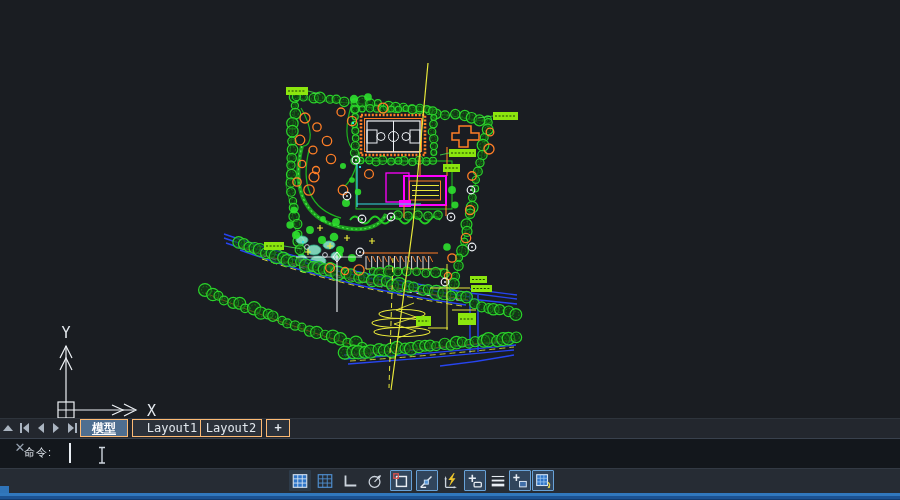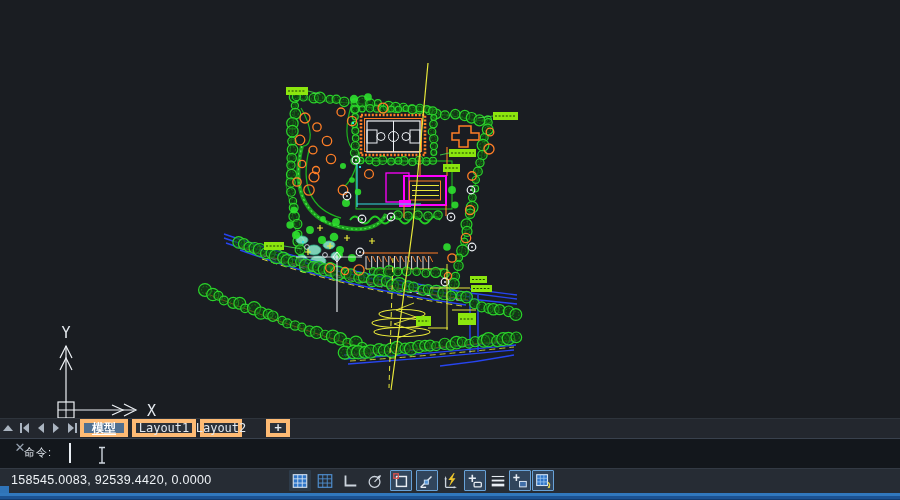--- a/index.html
+++ b/index.html
@@ -3,21 +3,21 @@
 <meta charset="utf-8">
 <style>
   html,body{margin:0;padding:0;background:#000;}
   .app{position:relative;width:900px;height:500px;overflow:hidden;
        font-family:"Liberation Sans",sans-serif;background:#1a1d22;}
   .canvas{position:absolute;left:0;top:0;width:900px;height:418px;background:#1a1d22;}
   
   .tabbar{position:absolute;left:0;top:418px;width:900px;height:20px;background:#23272e;border-top:1px solid #2e343c;box-sizing:border-box;}
   .navbtn{position:absolute;top:420px;width:14px;height:16px;display:flex;align-items:center;justify-content:center;cursor:pointer;}
   .tab{position:absolute;top:419px;height:18px;box-sizing:border-box;display:flex;align-items:center;justify-content:center;
-       font-family:"DejaVu Sans Mono",monospace;font-size:12px;color:#e2e8ee;background:#2b313a;border:4px solid #fdba74;cursor:pointer;}
+       font-family:"DejaVu Sans Mono",monospace;font-size:12px;color:#e2e8ee;background:#2b313a;border:1px solid #fdba74;cursor:pointer;}
   .tab.active{background:#4e6e90;color:#ffffff;font-weight:bold;text-decoration:underline;text-underline-offset:2px;}
   .tab.addtab{font-weight:bold;width:24px;}
   
   .cmdbar{position:absolute;left:0;top:438px;width:900px;height:30px;background:#13171c;border-top:1px solid #39414d;box-sizing:border-box;}
   .cmd-close{position:absolute;left:12px;top:440px;width:16px;height:15px;color:#97a2b0;font-size:13px;line-height:15px;text-align:center;cursor:pointer;}
   .cmd-prompt{position:absolute;left:24px;top:445px;font-size:11px;color:#dfe5ec;letter-spacing:1px;}
   .cmd-caret{position:absolute;left:69px;top:443px;width:2px;height:20px;background:#e9eef3;animation:blink 1.1s steps(1) infinite;}
   @keyframes blink{50%{opacity:0;}}
   .ibeam{position:absolute;left:97px;top:446px;}
   
@@ -701,34 +701,33 @@
         <polygon points="4,3 10,8 4,13" fill="#aab4c0"></polygon>
       </svg>
   </div>
   <div class="navbtn" style="left:65px">
     <svg width="14" height="16">
         <polygon points="3,3 9,8 3,13" fill="#aab4c0"></polygon>
         <rect x="10" y="3" width="2" height="10" fill="#aab4c0"></rect>
       </svg>
   </div>
   <div class="tab active" style="left:80px;width:48px">模型</div>
-  <div class="tab" style="left:132px;width:64px">Layout1</div>
-  <div class="tab" style="left:200px;width:42px">Layout2</div>
+  <div class="tab" style="left:132px;width:80px">Layout1</div>
+  <div class="tab" style="left:200px;width:62px">Layout2</div>
   <div class="tab addtab" style="left:266px">+</div>
 
   <div class="cmdbar"></div>
   <div class="cmd-close">✕</div>
   <div class="cmd-prompt">命令:</div>
   <div class="cmd-caret"></div>
   <svg class="ibeam" width="10" height="19">
     <path d="M2,1.5 H8 M5,1.5 V17 M2,17 H8" stroke="#cfd6de" stroke-width="1.4" fill="none"></path>
   </svg>
 
   <div class="statusbar"></div>
-  <div class="coords">158545.0083, 92539.4420, 0.0000</div>
 
   <div class="sicon lit" style="left:289px" title="snap">
     <svg width="18" height="18" viewBox="0 0 20 20">
         <rect x="2.5" y="3" width="15" height="14" fill="#2e75c8" stroke="#d7e4f2" stroke-width="1.2"></rect>
         <path d="M7.5,3 V17 M12.5,3 V17 M2.5,7.6 H17.5 M2.5,12.3 H17.5" stroke="#cfe2f5" stroke-width="1" fill="none"></path>
       </svg>
   </div>
   <div class="sicon" style="left:314px" title="grid">
     <svg width="18" height="18" viewBox="0 0 20 20">
         <rect x="2.5" y="3" width="15" height="14" fill="none" stroke="#4f8fd0" stroke-width="1.3"></rect>

